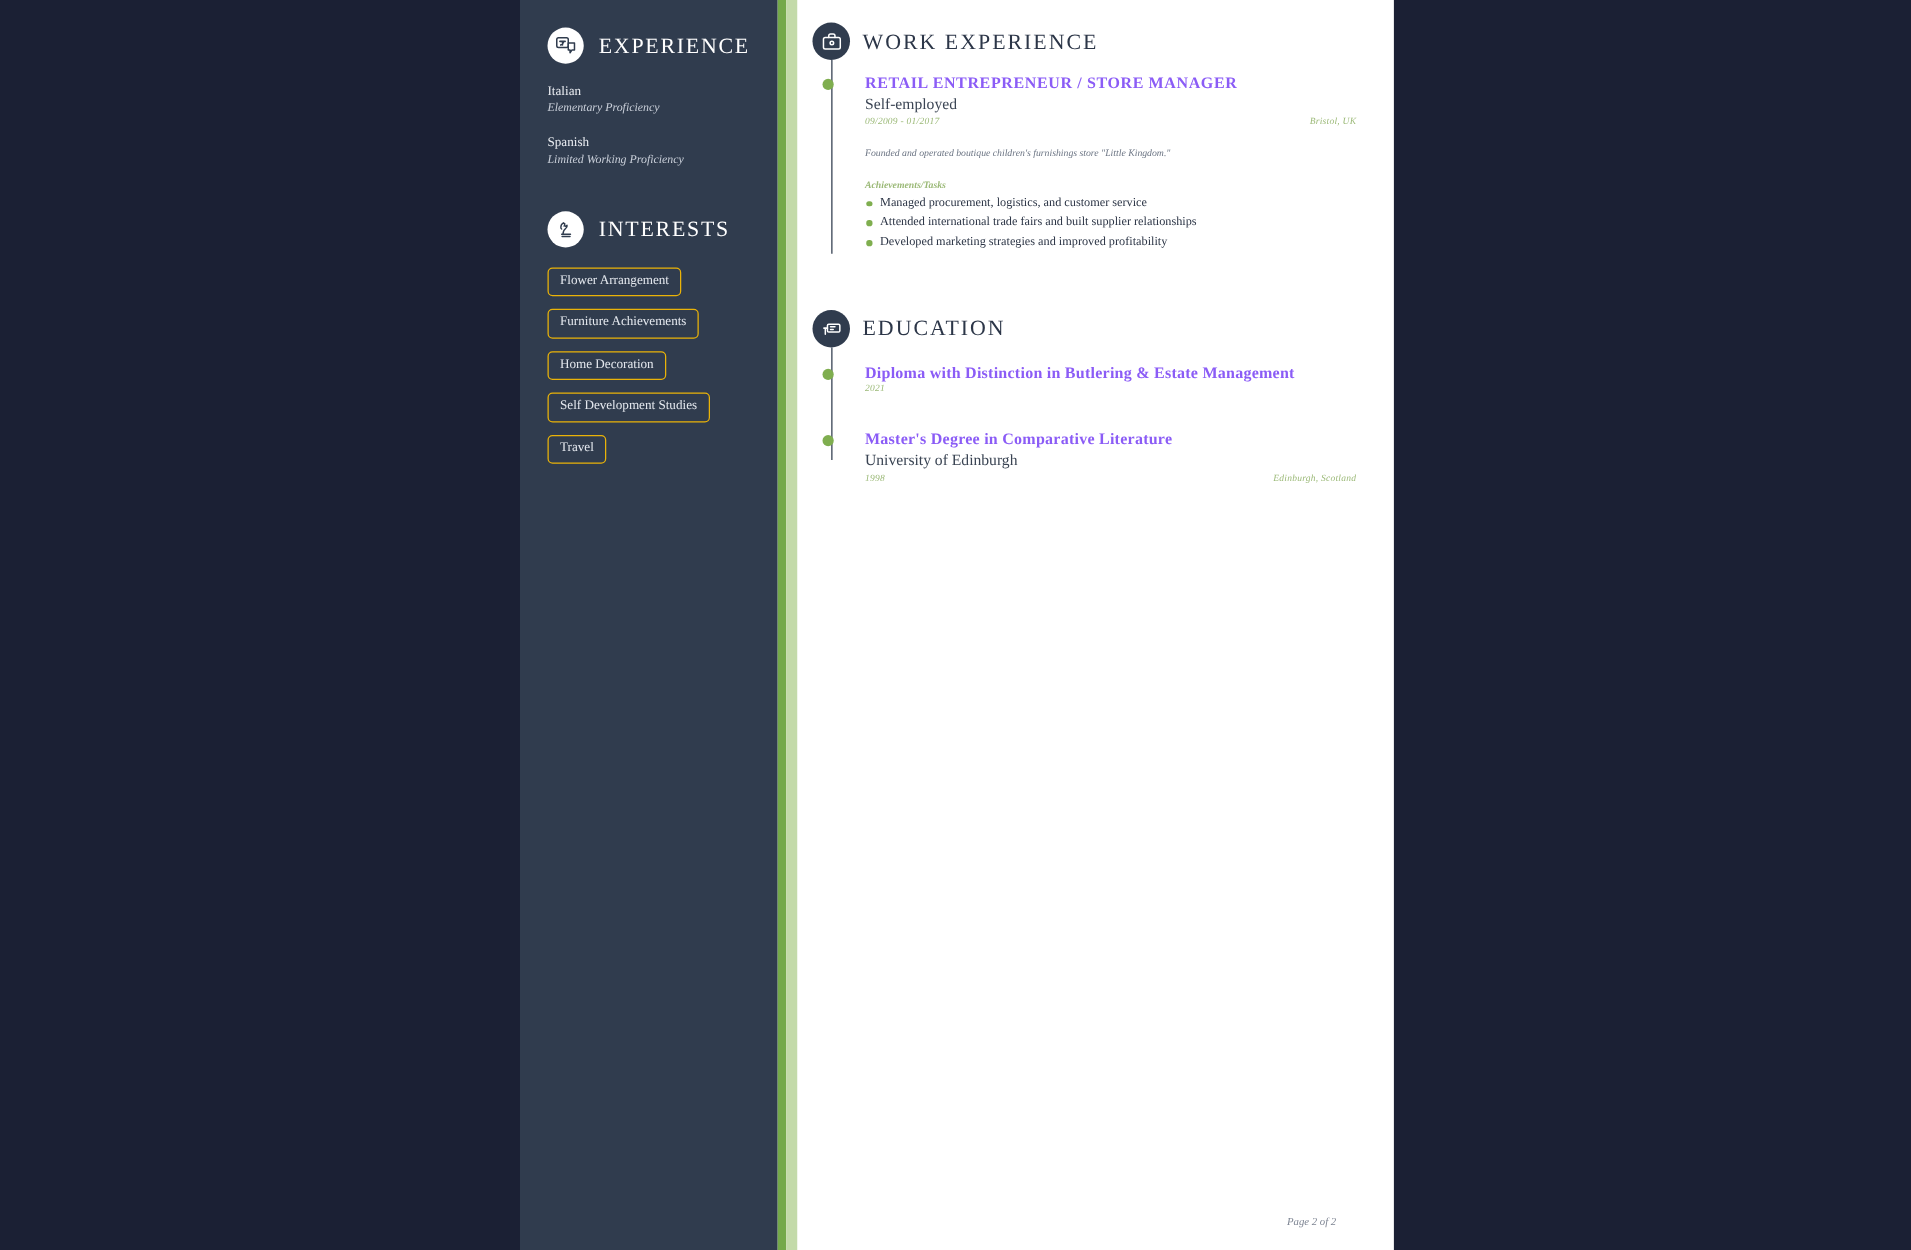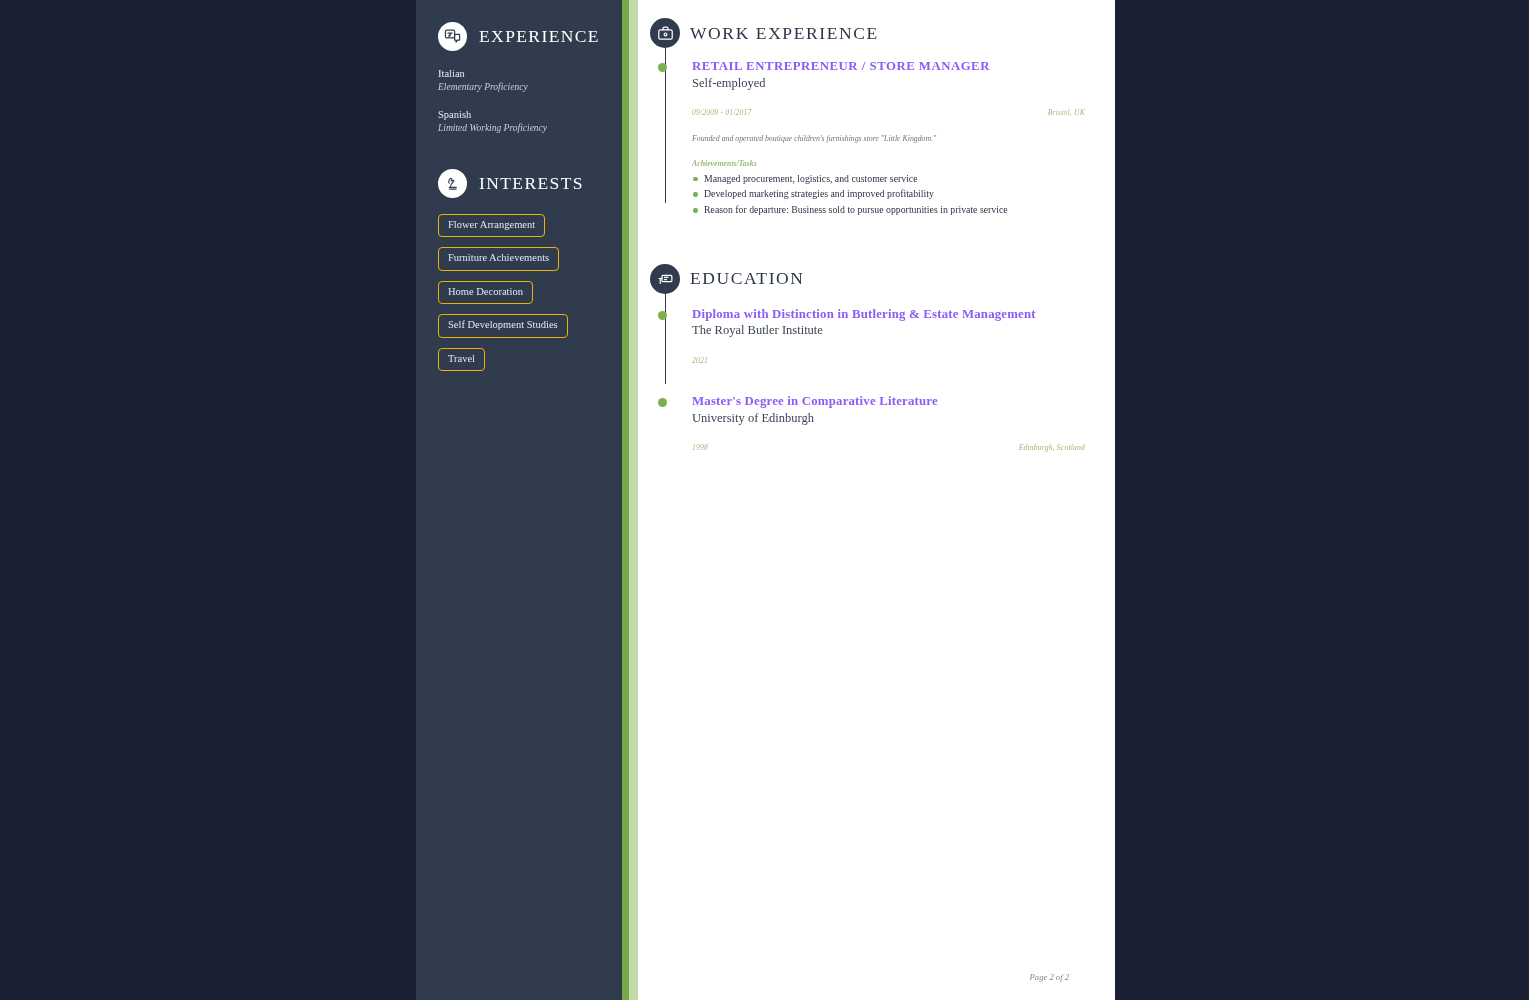--- a/index.html
+++ b/index.html
@@ -171,21 +171,21 @@
   .entry-sub {
     color: #3a4453;
     font-size: 12.5px;
     line-height: 1.4;
     font-weight: 400;
   }
   .entry-meta-row {
     display: flex;
     justify-content: space-between;
     align-items: flex-end;
-    margin-top: 16px;
+    margin-top: 0;
   }
   .entry-date {
     color: #9bb977;
     font-size: 7.6px;
     font-style: italic;
     letter-spacing: 0.2px;
   }
   .entry-loc {
     color: #9bb977;
     font-size: 7.6px;
@@ -313,22 +313,22 @@
           <div class="entry-title caps">RETAIL ENTREPRENEUR / STORE MANAGER</div>
           <div class="entry-sub">Self-employed</div>
           <div class="entry-meta-row">
             <span class="entry-date">09/2009 - 01/2017</span>
             <span class="entry-loc">Bristol, UK</span>
           </div>
           <div class="entry-desc">Founded and operated boutique children's furnishings store "Little Kingdom."</div>
           <div class="ach-label">Achievements/Tasks</div>
           <ul class="ach-list">
             <li class="ach-item">Managed procurement, logistics, and customer service</li>
+            <li class="ach-item">Attended international trade fairs and built supplier relationships</li>
             <li class="ach-item">Developed marketing strategies and improved profitability</li>
-            <li class="ach-item">Reason for departure: Business sold to pursue opportunities in private service</li>
           </ul>
         </div>
       </div>
     </section>
 
     <section class="main-section" id="education-section">
       <div class="rail" style="height:90px;"></div>
       <div class="main-head">
         <span class="main-head-badge">
           <svg width="17" height="17" viewBox="0 0 24 24" fill="none" stroke="#ffffff" stroke-width="1.7" stroke-linecap="round" stroke-linejoin="round">
@@ -337,21 +337,20 @@
             <path d="M10.5 10.5h5M10.5 13.5h3"></path>
           </svg>
         </span>
         <span class="main-head-title">EDUCATION</span>
       </div>
 
       <div class="entries">
         <div class="entry">
           <span class="entry-dot"></span>
           <div class="entry-title">Diploma with Distinction in Butlering &amp; Estate Management</div>
-          <div class="entry-sub">The Royal Butler Institute</div>
           <div class="entry-meta-row">
             <span class="entry-date">2021</span>
             <span class="entry-loc"></span>
           </div>
         </div>
 
         <div class="entry">
           <span class="entry-dot"></span>
           <div class="entry-title">Master's Degree in Comparative Literature</div>
           <div class="entry-sub">University of Edinburgh</div>

